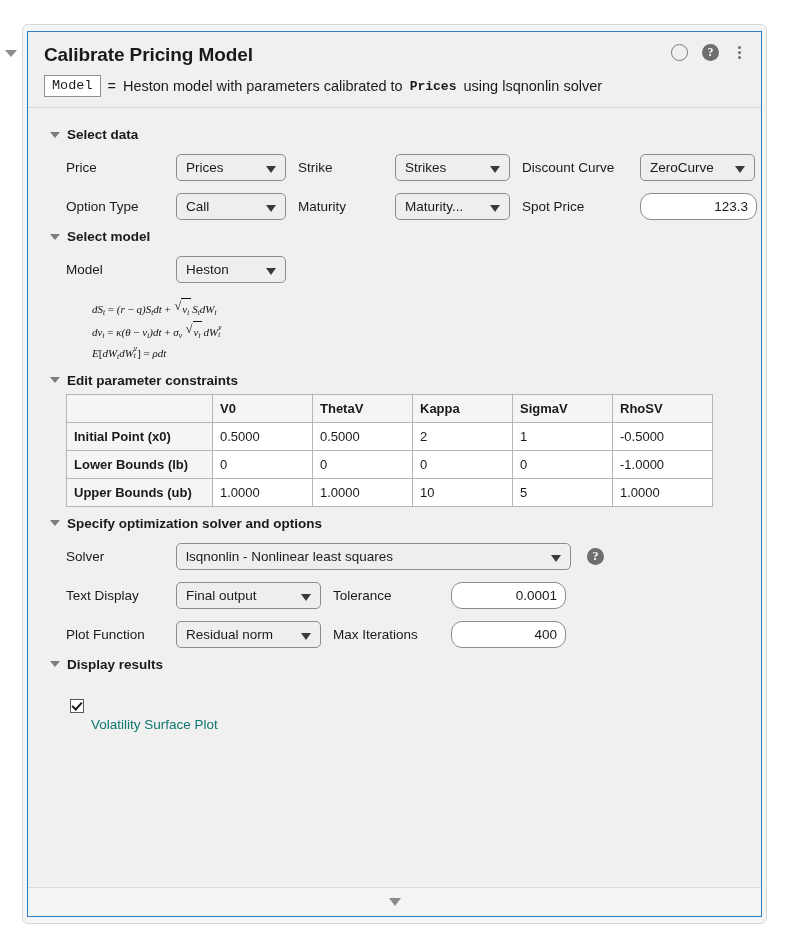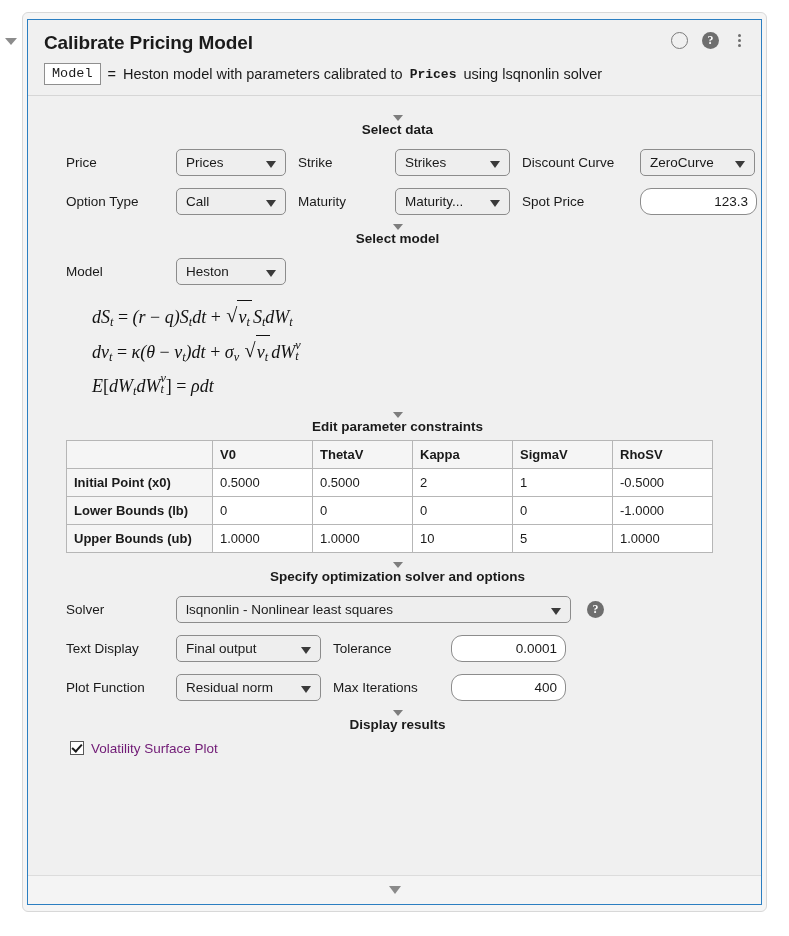--- a/index.html
+++ b/index.html
@@ -13,21 +13,21 @@
     font-family: "Liberation Sans", sans-serif;
     font-size: 13.5px;
     color: #1a1a1a;
     overflow: hidden;
     position: relative;
   }
 
   
   #app-root {
     position: absolute;
-    left: 0; top: 0;
+    left: 0; top: 12px;
     width: 789px; height: 714px;
   }
   .outer-card {
     position: absolute;
     left: 22px;
     top: 12px;
     width: 745px;
     height: 900px;
     background: #f5f5f5;
     border: 1px solid #d8d8d8;
@@ -145,24 +145,23 @@
   .panel-body {
     flex: 1 1 auto;
     background: #f0f0f0;
     padding: 10px 16px 0 16px;
     overflow: hidden;
   }
   .section { margin-bottom: 2px; }
   .section-head {
     display: flex;
     align-items: center;
-    gap: 1px;
+    gap: 7px;
     margin: 9px 0 6px 6px;
     cursor: pointer;
-    flex-direction: column;
   }
   .sec-tri {
     width: 0; height: 0;
     border-left: 5px solid transparent;
     border-right: 5px solid transparent;
     border-top: 6px solid #7d7d7d;
   }
   .section-title {
     font-size: 13.5px;
     font-weight: bold;
@@ -233,21 +232,21 @@
     font-family: "Liberation Sans", sans-serif;
   }
   .in-w115 { width: 115px; }
   .in-w117 { width: 117px; }
   .gap-s { width: 12px; flex: none; }
 
   
   .equations {
     margin: 14px 0 6px 26px;
     font-family: "Liberation Serif", serif;
-    font-size: 18px;
+    font-size: 11px;
     color: #111111;
     line-height: 1.85;
   }
   .eq { white-space: nowrap; }
   .it { font-style: italic; }
   .sub {
     font-size: 0.68em;
     vertical-align: -0.28em;
     font-style: italic;
   }
@@ -333,21 +332,21 @@
   }
   .cbox.on::after {
     content: "";
     position: absolute;
     left: 3px; top: 0px;
     width: 4px; height: 8px;
     border: solid #1a1a1a;
     border-width: 0 2px 2px 0;
     transform: rotate(42deg);
   }
-  .cb-label { font-size: 13.5px; color: #701a75; }
+  .cb-label { font-size: 13.5px; color: #0f766e; margin-top: 36px; }
 
   
   .panel-footer {
     flex: none;
     height: 28px;
     background: #f4f4f4;
     border-top: 1px solid #dcdcdc;
     display: flex;
     align-items: center;
     justify-content: center;

